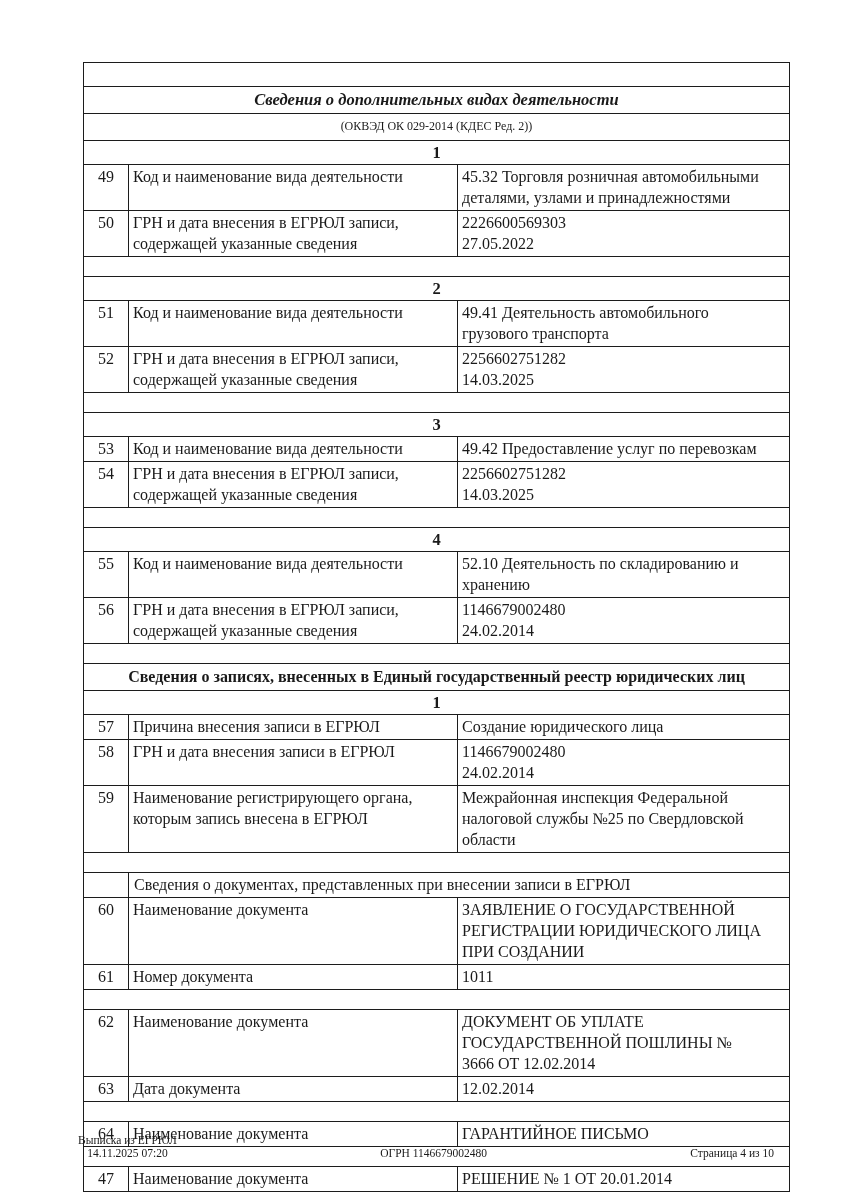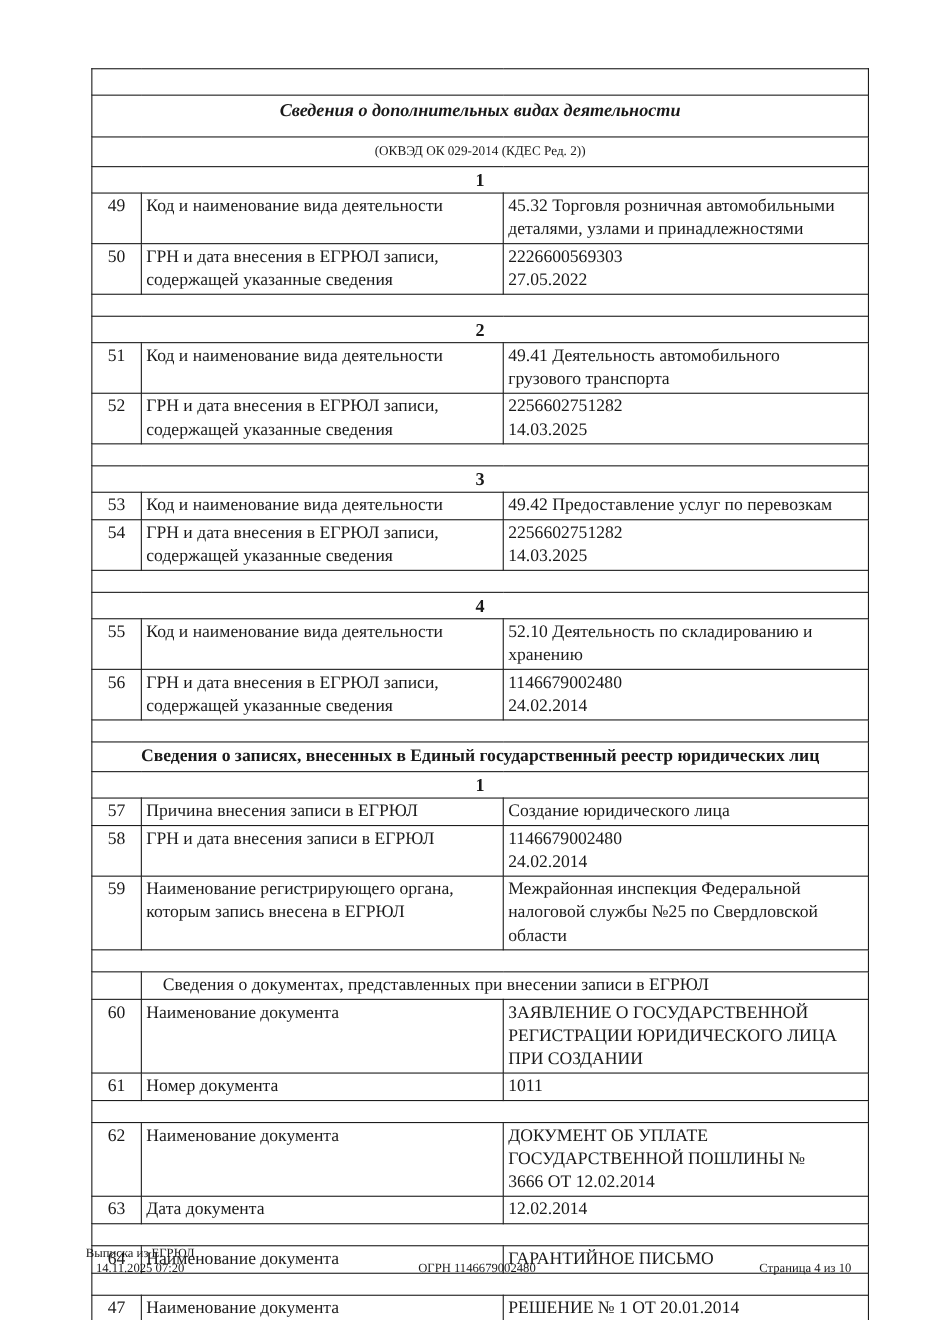--- a/index.html
+++ b/index.html
@@ -39,41 +39,41 @@
   td.lbl, td.val {
     white-space: pre-line;
   }
   tr.top-empty td { height: 20px; }
   tr.sep td { height: 16px; }
   tr.title-row td {
     text-align: center;
     font-weight: bold;
     font-style: italic;
     font-size: 16.5px;
-    padding: 2px 4px 14px 4px;
+    padding: 2px 4px 3px 4px;
   }
   tr.okved-row td {
     text-align: center;
     font-size: 12px;
     padding: 2px 4px 3px 4px;
   }
   tr.secnum-row td {
     text-align: center;
     font-weight: bold;
     font-size: 16.5px;
     padding: 1px 4px;
   }
   tr.records-row td {
     text-align: center;
     font-weight: bold;
     font-size: 16px;
     padding: 2px 4px 3px 4px;
   }
   tr.docs-row td.lbl-span {
-    padding: 1px 4px 2px 19px;
+    padding: 1px 4px 2px 5px;
   }
   .footer {
     position: absolute;
     left: 78px;
     right: 74px;
     top: 1134px;
     display: flex;
     justify-content: space-between;
     align-items: flex-end;
     font-size: 11.5px;

